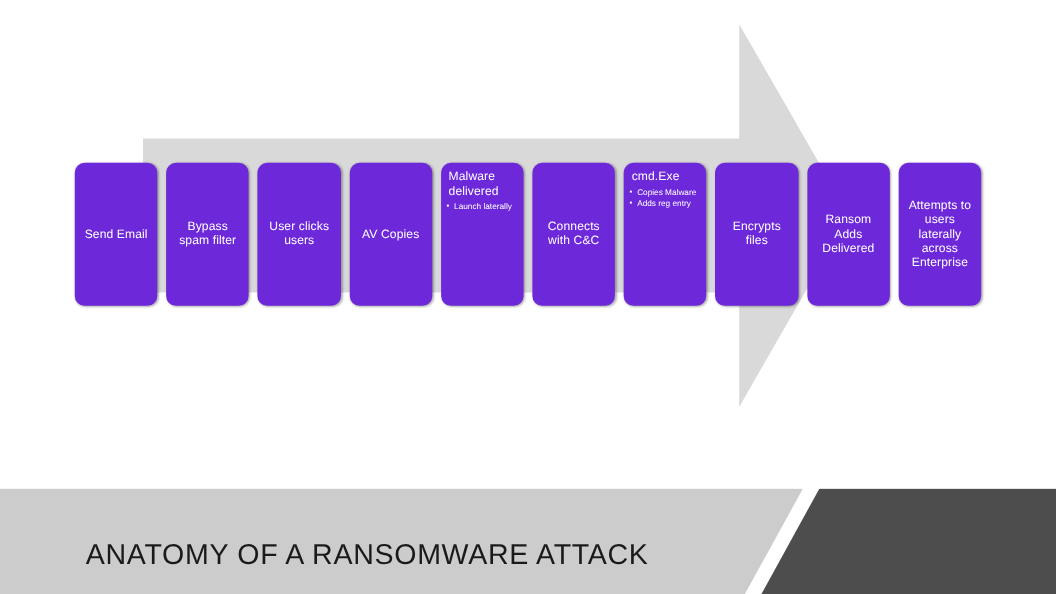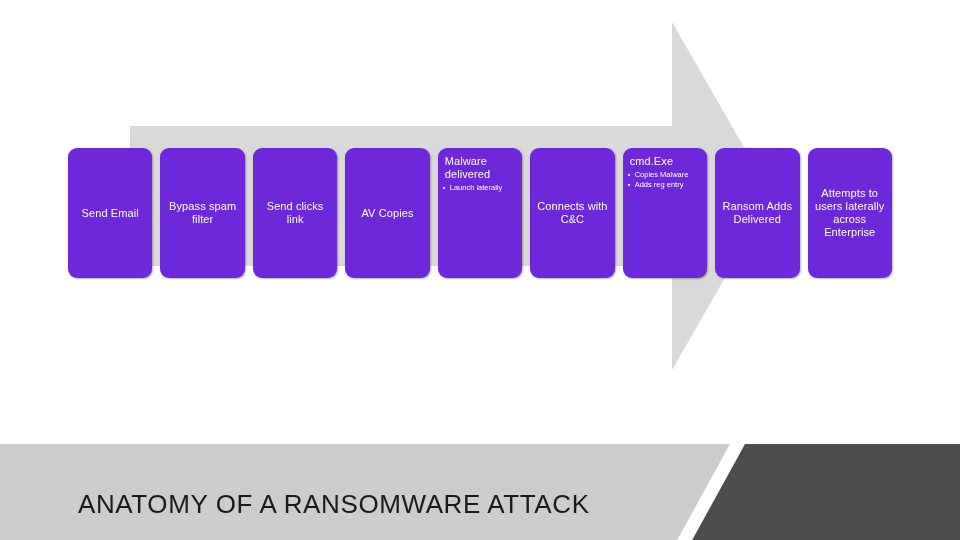--- a/index.html
+++ b/index.html
@@ -148,21 +148,21 @@
     <div class="process-box">
       <div class="box-title">Send Email</div>
     </div>
 
     <div class="process-box">
       <div class="box-title">Bypass spam filter</div>
     </div>
 
 
     <div class="process-box">
-      <div class="box-title">Send clicks link</div>
+      <div class="box-title">User clicks users</div>
     </div>
 
     <div class="process-box">
       <div class="box-title">AV Copies</div>
     </div>
 
     <div class="process-box has-bullets">
       <div class="box-title">Malware delivered</div>
       <ul class="bullet-list">
         <li class="bullet-item">Launch laterally</li>
@@ -174,20 +174,23 @@
     </div>
 
     <div class="process-box has-bullets">
       <div class="box-title">cmd.Exe</div>
       <ul class="bullet-list">
         <li class="bullet-item">Copies Malware</li>
         <li class="bullet-item">Adds reg entry</li>
       </ul>
     </div>
 
+    <div class="process-box">
+      <div class="box-title">Encrypts files</div>
+    </div>
 
     <div class="process-box">
       <div class="box-title">Ransom Adds Delivered</div>
     </div>
 
     <div class="process-box">
       <div class="box-title">Attempts to users laterally across Enterprise</div>
     </div>
 
   </div>

